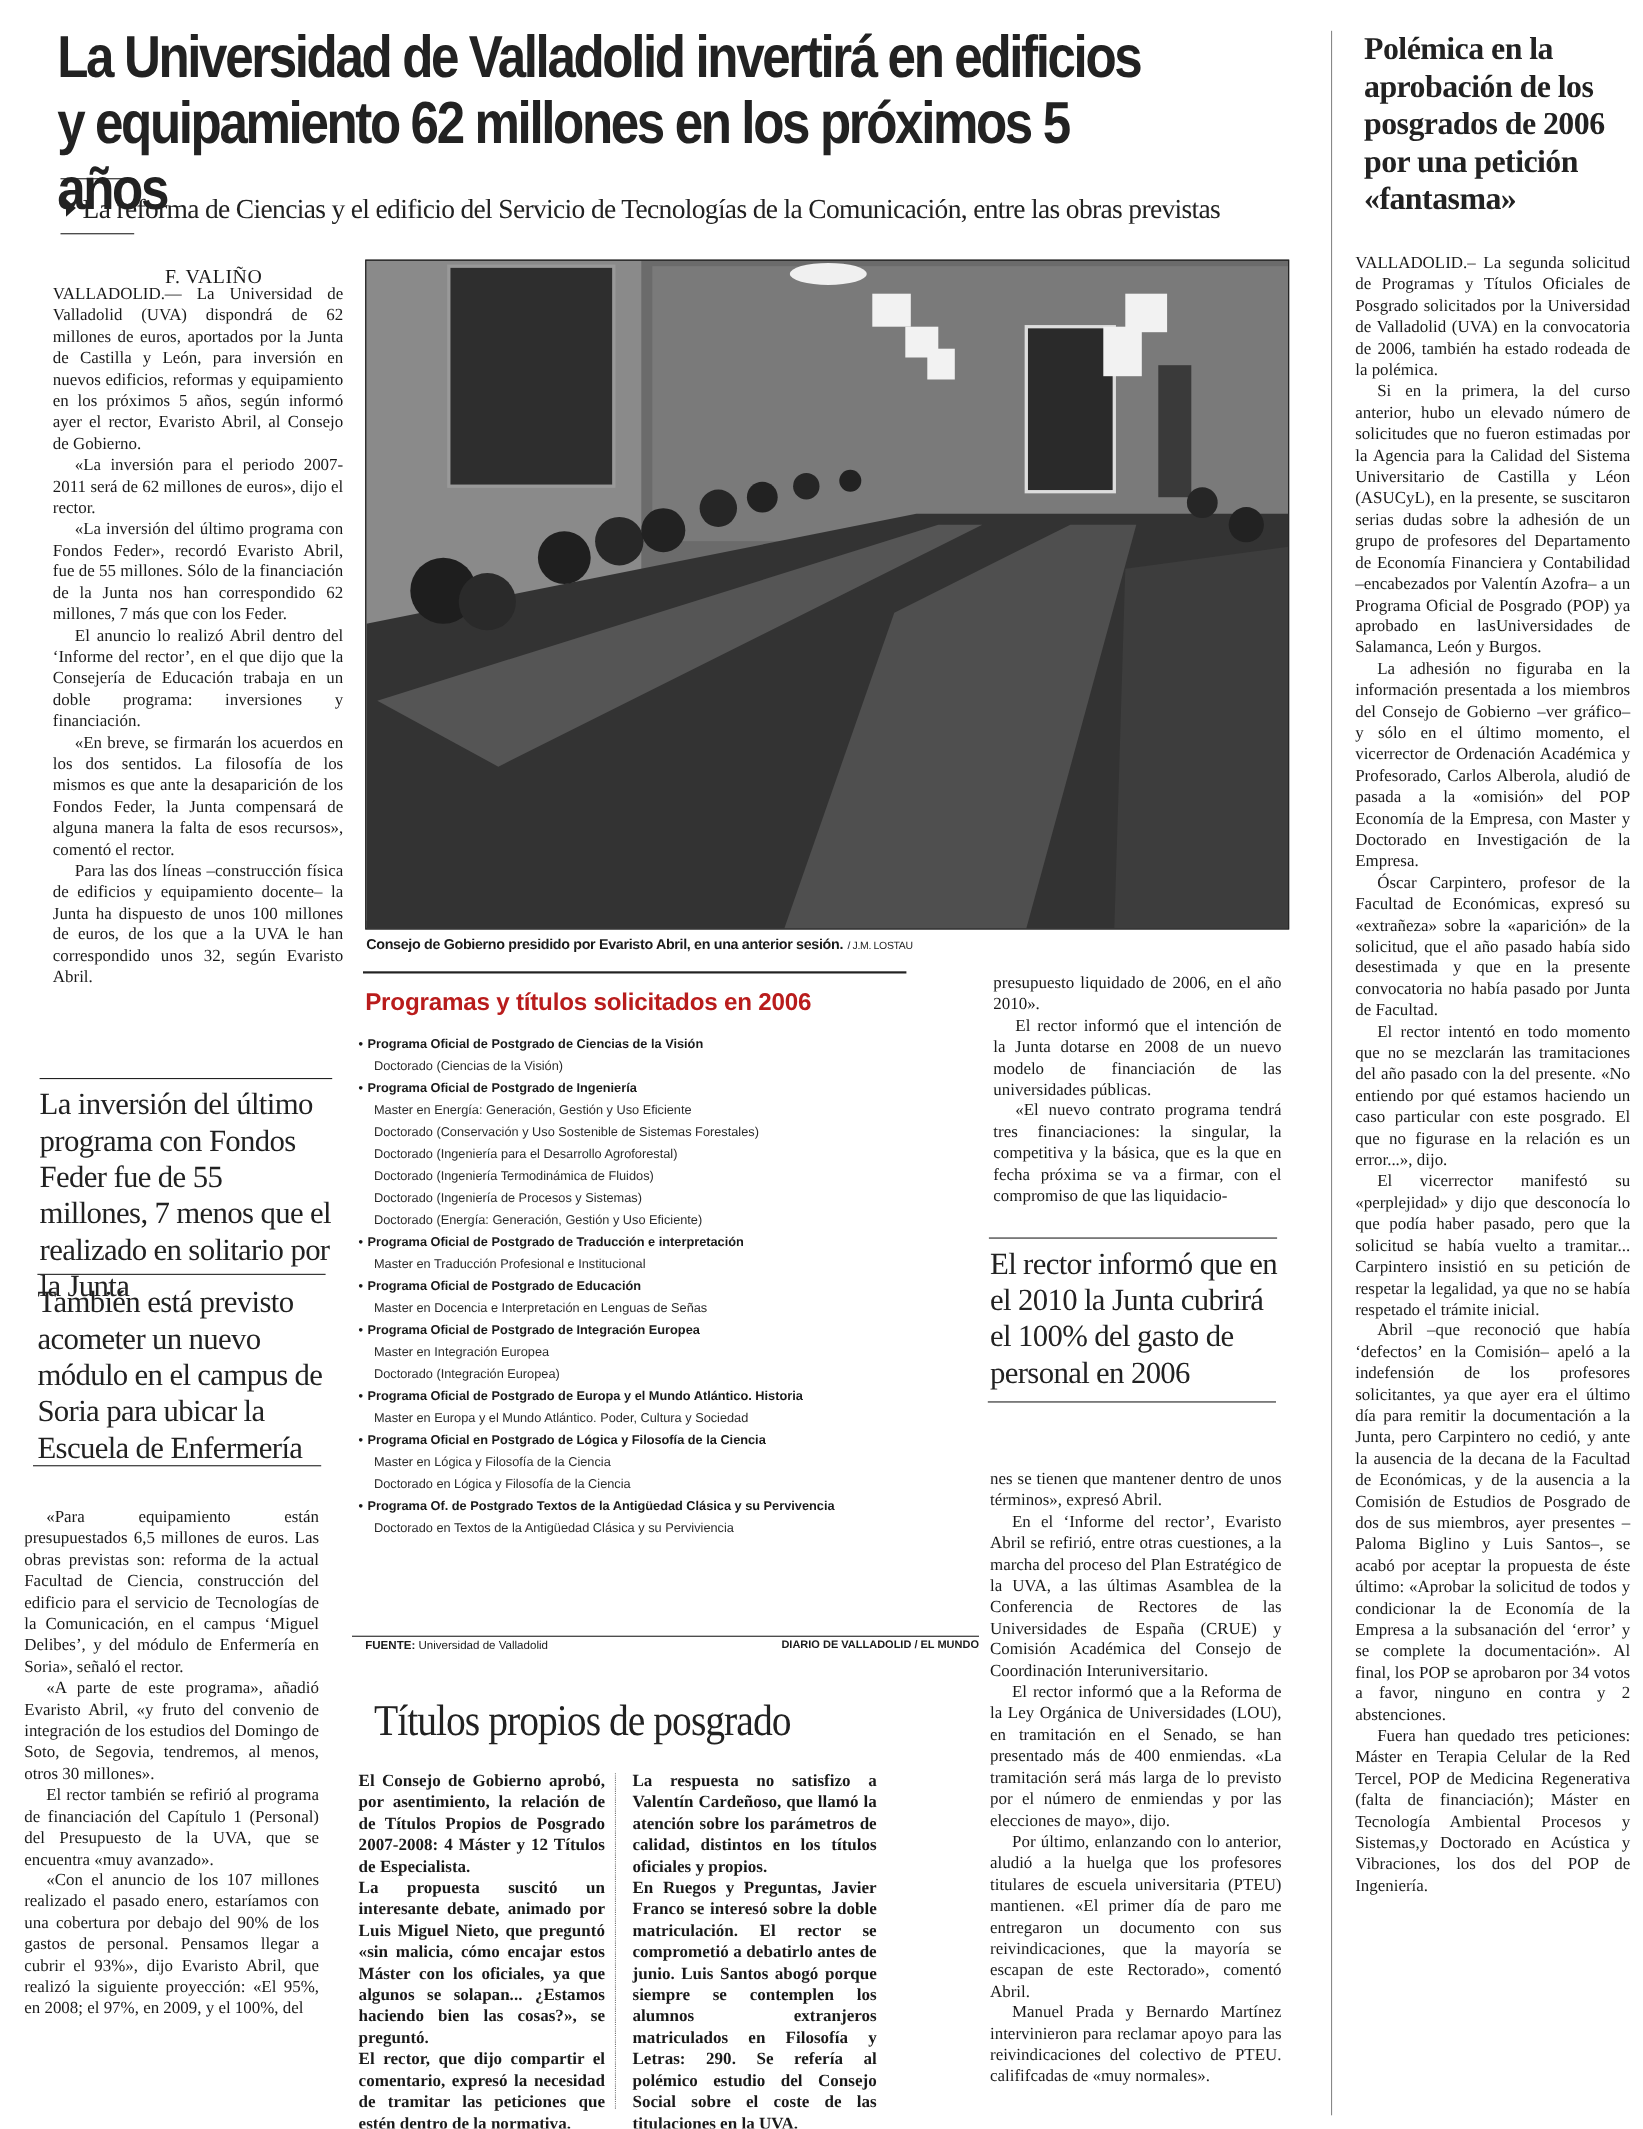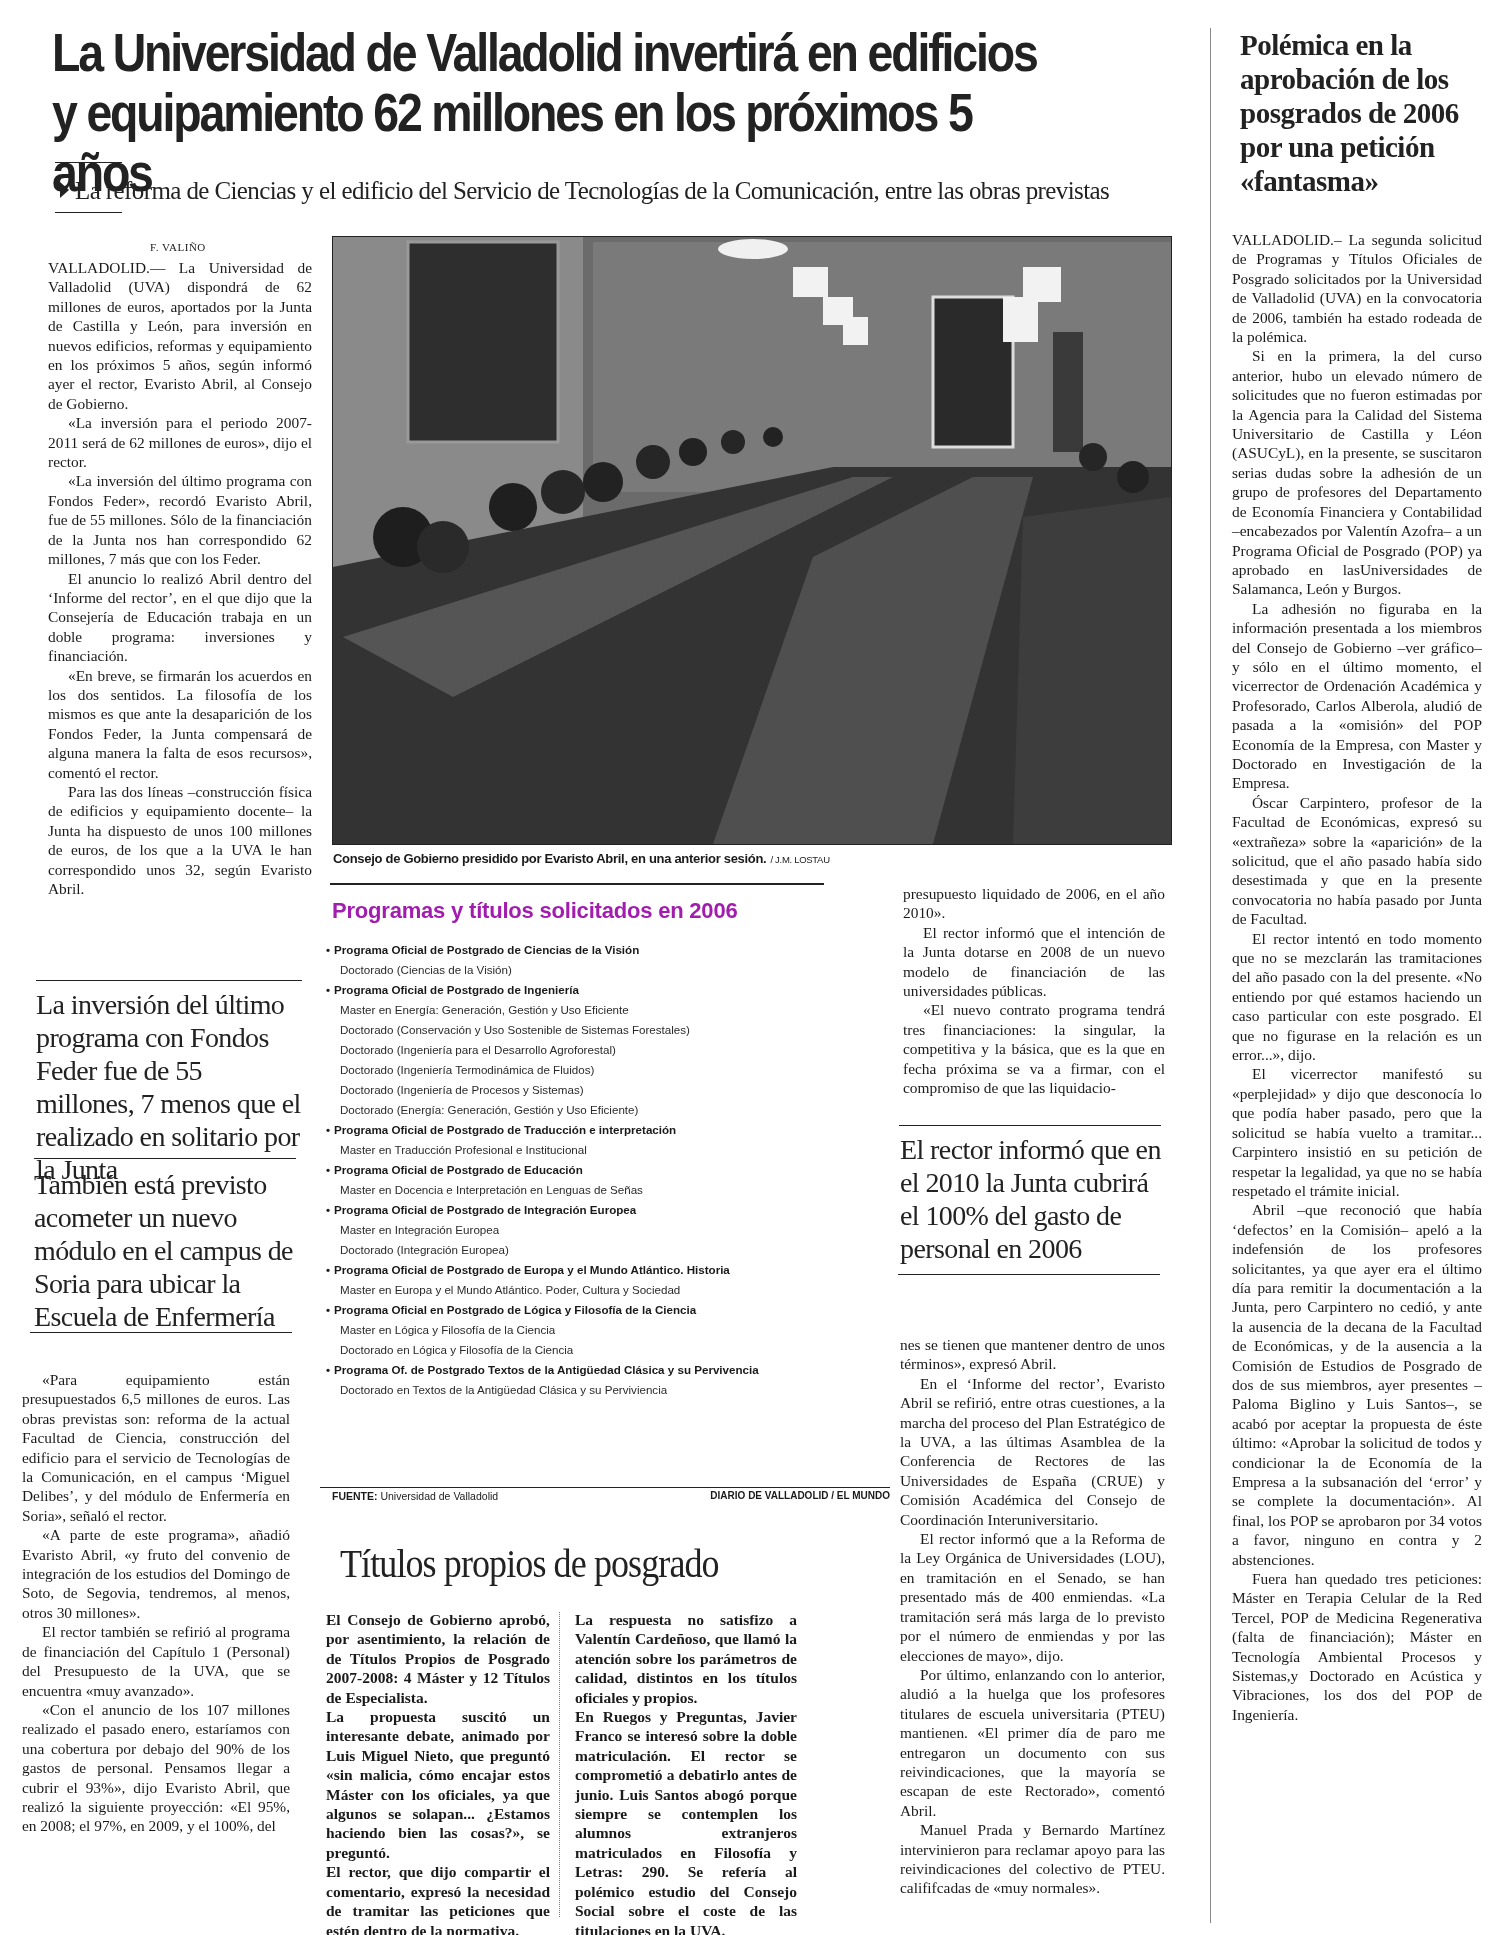--- a/index.html
+++ b/index.html
@@ -2,29 +2,29 @@
 <html><head>
 <meta charset="utf-8">
 <style>
   html,body{margin:0;padding:0;background:#fff;}
   body{width:1494px;height:1935px;position:relative;overflow:hidden;color:#1a1a1a;font-family:"Liberation Serif","DejaVu Serif",serif;}
   .abs{position:absolute;}
   .headline{left:52px;top:22px;width:1150px;font-family:"Liberation Sans","DejaVu Sans",sans-serif;font-weight:bold;font-size:54px;line-height:60px;letter-spacing:-2.5px;transform:scaleX(0.86);transform-origin:left top;color:#222;}
   .rule{position:absolute;height:2px;background:#222;}
   .subhead{left:60px;top:177px;width:1140px;font-size:25px;letter-spacing:-0.6px;color:#222;}
   .subhead .tri{display:inline-block;width:0;height:0;border-top:8px solid transparent;border-bottom:8px solid transparent;border-left:9px solid #222;margin-right:6px;vertical-align:1px;}
-  .byline{left:150px;top:241px;font-size:11px;letter-spacing:0.5px;}
+  .byline{left:150px;top:241px;font-size:18px;letter-spacing:0.5px;}
   .col{position:absolute;font-size:15.4px;line-height:19.4px;text-align:justify;hyphens:auto;}
   .col p{margin:0;text-indent:20px;}
   .col p.noind{text-indent:0;}
   .pull{position:absolute;font-size:28px;line-height:33px;letter-spacing:-0.6px;color:#222;}
   .photo{left:332px;top:236px;width:838px;height:607px;border:1px solid #222;overflow:hidden;background:#4a4a4a;}
   .caption{left:333px;top:851px;font-family:"Liberation Sans","DejaVu Sans",sans-serif;font-weight:bold;font-size:13px;letter-spacing:-0.3px;}
   .caption .credit{font-weight:normal;font-size:9.5px;margin-left:4px;}
-  .boxtitle{left:332px;top:898px;font-family:"Liberation Sans","DejaVu Sans",sans-serif;font-weight:bold;font-size:22px;letter-spacing:-0.2px;color:#a21caf;}
+  .boxtitle{left:332px;top:898px;font-family:"Liberation Sans","DejaVu Sans",sans-serif;font-weight:bold;font-size:22px;letter-spacing:-0.2px;color:#b91c1c;}
   .prog{position:absolute;left:326px;top:940px;width:560px;font-family:"Liberation Sans","DejaVu Sans",sans-serif;font-size:11.6px;line-height:20px;}
   .prog .ptitle{font-weight:bold;}
   .prog .ptitle:before{content:"\2022";margin-right:4px;}
   .prog .sub{padding-left:14px;color:#2a2a2a;}
   .source{left:322px;top:1490px;font-family:"Liberation Sans","DejaVu Sans",sans-serif;font-size:10.5px;}
   .source b{font-weight:bold;padding-left:10px;}
   .diario{left:600px;top:1490px;width:290px;text-align:right;font-family:"Liberation Sans","DejaVu Sans",sans-serif;font-weight:bold;font-size:10px;}
   .titulos{left:340px;top:1540px;font-size:40px;letter-spacing:-1px;color:#222;font-weight:bold;}
   .bold-col{position:absolute;font-size:15.5px;line-height:19.4px;font-weight:bold;text-align:justify;}
   .bold-col p{margin:0;}

